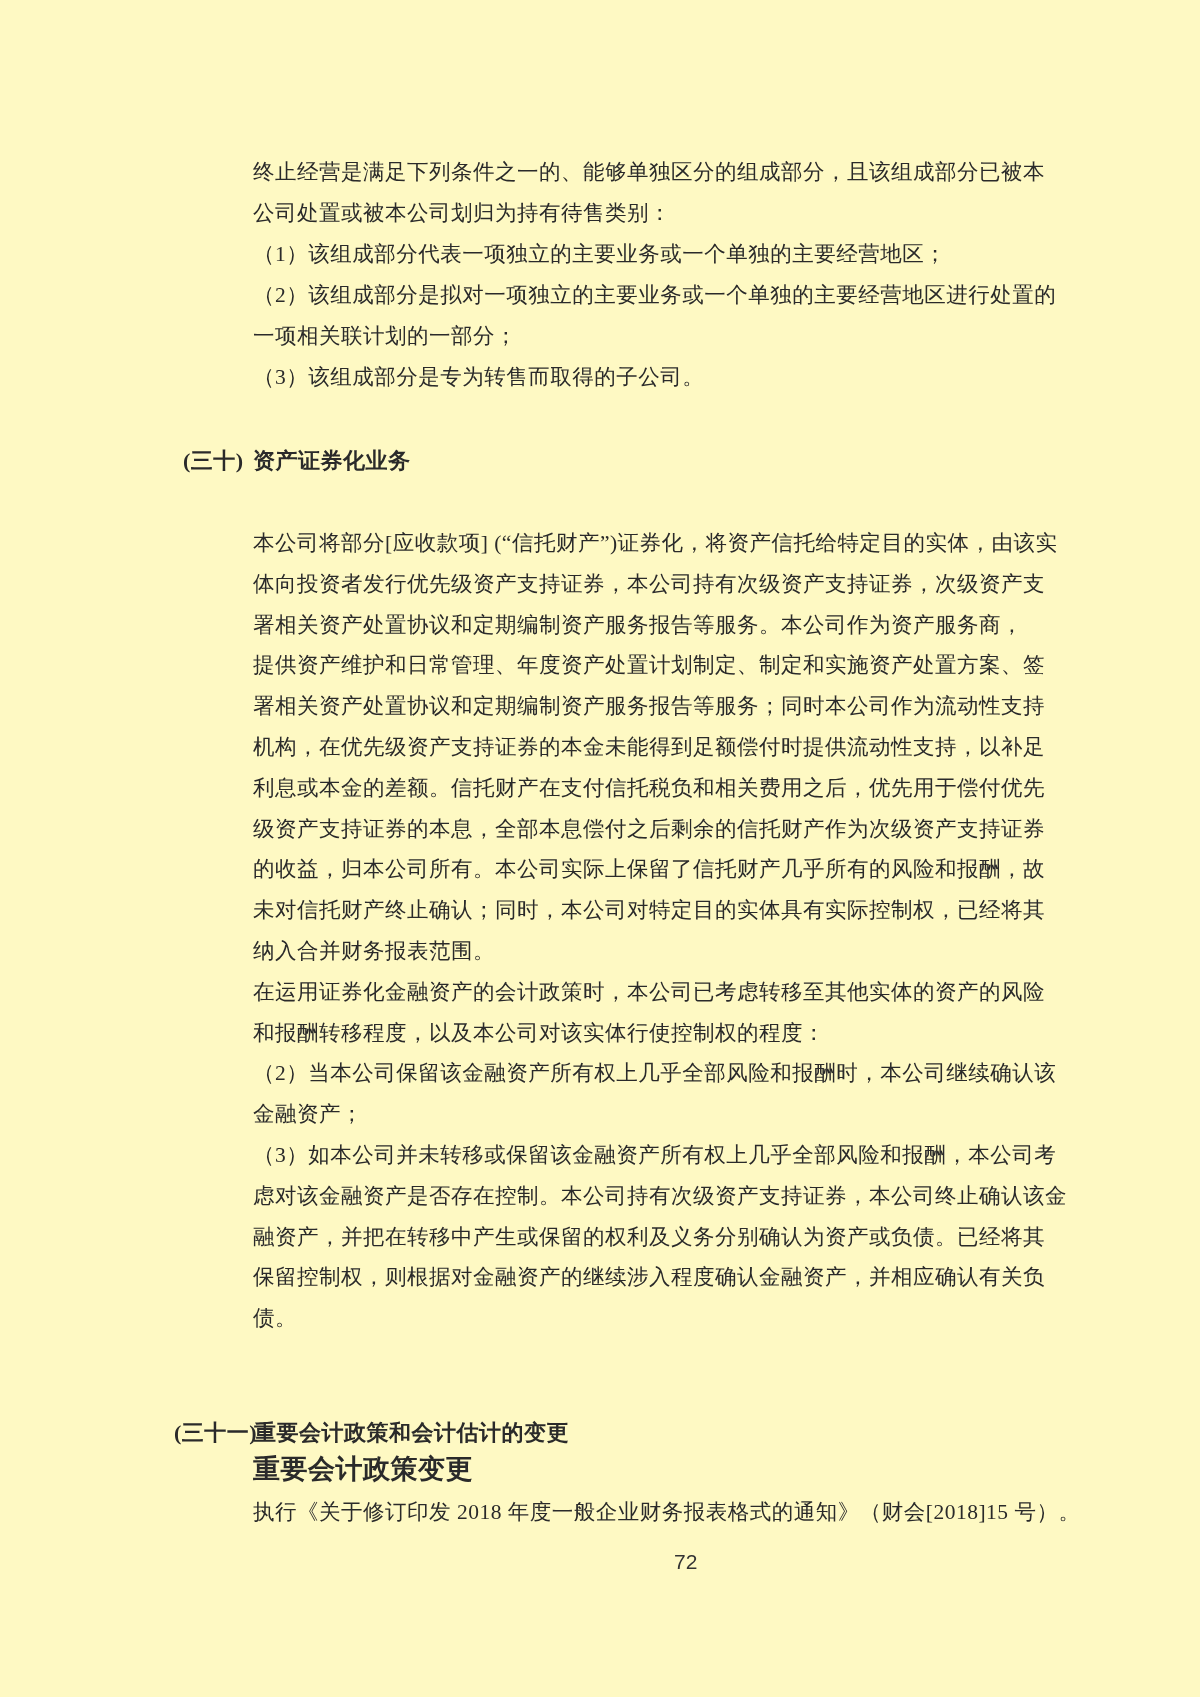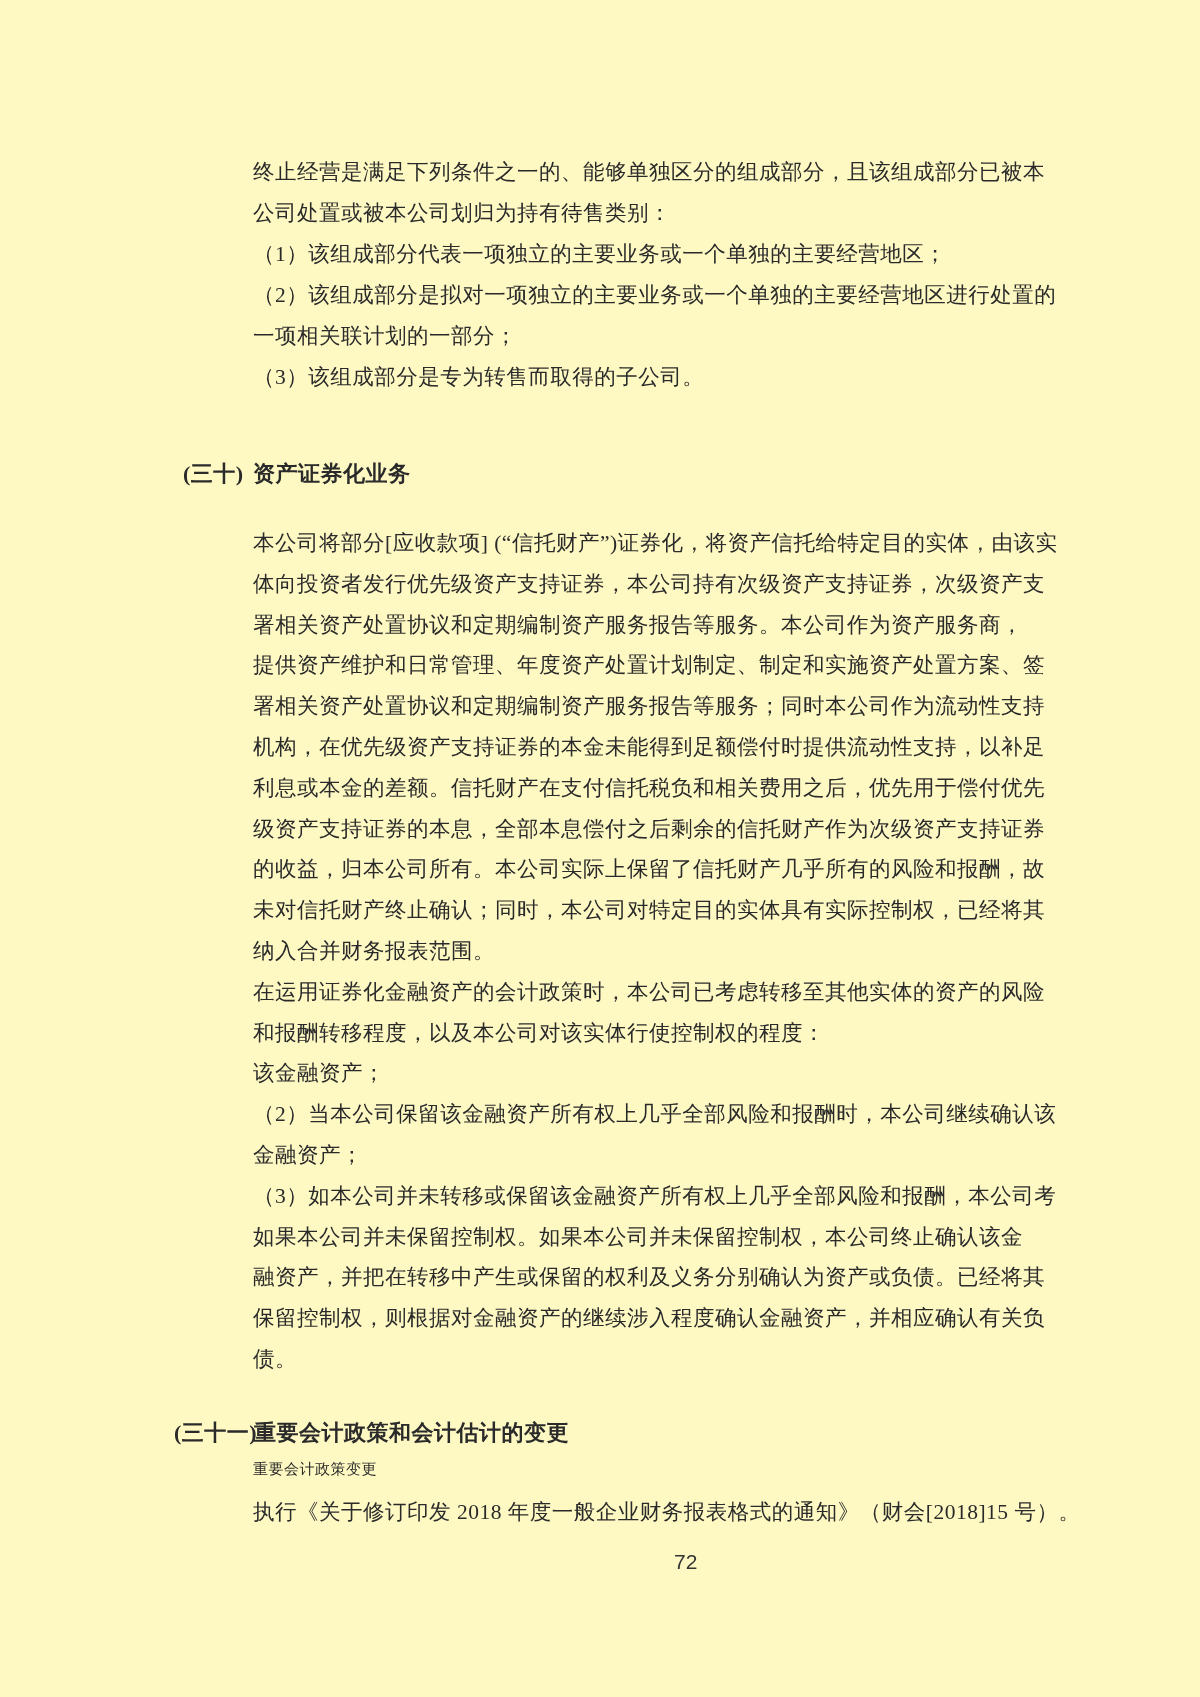--- a/index.html
+++ b/index.html
@@ -46,22 +46,22 @@
   .heading-title {
     position: absolute;
     left: 253px;
     font-weight: bold;
     font-size: 22px;
     letter-spacing: 0.5px;
   }
   .subheading {
     position: absolute;
     left: 253px;
-    font-weight: normal;
-    font-size: 15px;
+    font-weight: bold;
+    font-size: 27px;
     letter-spacing: 0.5px;
     height: 41px;
     line-height: 41px;
     white-space: nowrap;
   }
   .page-number {
     position: absolute;
     left: 674px;
     top: 1550px;
     font-family: "Liberation Sans", "DejaVu Sans", sans-serif;
@@ -76,44 +76,43 @@
 
   <div class="block" style="top:152px;">
     <div class="line">终止经营是满足下列条件之一的、能够单独区分的组成部分，且该组成部分已被本</div>
     <div class="line">公司处置或被本公司划归为持有待售类别：</div>
     <div class="line">（1）该组成部分代表一项独立的主要业务或一个单独的主要经营地区；</div>
     <div class="line">（2）该组成部分是拟对一项独立的主要业务或一个单独的主要经营地区进行处置的</div>
     <div class="line">一项相关联计划的一部分；</div>
     <div class="line">（3）该组成部分是专为转售而取得的子公司。</div>
   </div>
 
-  <div class="heading-row" style="top:453px; left:0; width:1200px;">
+  <div class="heading-row" style="top:440px; left:0; width:1200px;">
     <span class="heading-label" style="left:183px;">(三十)</span>
     <span class="heading-title">资产证券化业务</span>
   </div>
 
   <div class="block s30-body" style="top:477px;margin-top:46px;">
     <div class="line">本公司将部分[应收款项] (“信托财产”)证券化，将资产信托给特定目的实体，由该实</div>
     <div class="line">体向投资者发行优先级资产支持证券，本公司持有次级资产支持证券，次级资产支</div>
     <div class="line">署相关资产处置协议和定期编制资产服务报告等服务。本公司作为资产服务商，</div>
     <div class="line">提供资产维护和日常管理、年度资产处置计划制定、制定和实施资产处置方案、签</div>
     <div class="line">署相关资产处置协议和定期编制资产服务报告等服务；同时本公司作为流动性支持</div>
     <div class="line">机构，在优先级资产支持证券的本金未能得到足额偿付时提供流动性支持，以补足</div>
     <div class="line">利息或本金的差额。信托财产在支付信托税负和相关费用之后，优先用于偿付优先</div>
     <div class="line">级资产支持证券的本息，全部本息偿付之后剩余的信托财产作为次级资产支持证券</div>
     <div class="line">的收益，归本公司所有。本公司实际上保留了信托财产几乎所有的风险和报酬，故</div>
     <div class="line">未对信托财产终止确认；同时，本公司对特定目的实体具有实际控制权，已经将其</div>
     <div class="line">纳入合并财务报表范围。</div>
     <div class="line">在运用证券化金融资产的会计政策时，本公司已考虑转移至其他实体的资产的风险</div>
     <div class="line">和报酬转移程度，以及本公司对该实体行使控制权的程度：</div>
-    <div class="line">该金融资产；</div>
     <div class="line">（2）当本公司保留该金融资产所有权上几乎全部风险和报酬时，本公司继续确认该</div>
     <div class="line">金融资产；</div>
     <div class="line">（3）如本公司并未转移或保留该金融资产所有权上几乎全部风险和报酬，本公司考</div>
-    <div class="line">如果本公司并未保留控制权。如果本公司并未保留控制权，本公司终止确认该金</div>
+    <div class="line">虑对该金融资产是否存在控制。本公司持有次级资产支持证券，本公司终止确认该金</div>
     <div class="line">融资产，并把在转移中产生或保留的权利及义务分别确认为资产或负债。已经将其</div>
     <div class="line">保留控制权，则根据对金融资产的继续涉入程度确认金融资产，并相应确认有关负</div>
     <div class="line">债。</div>
   </div>
 
   <div class="heading-row" style="top:1412px; left:1px; width:992px;">
     <span class="heading-label" style="left:173px;">(三十一)</span>
     <span class="heading-title">重要会计政策和会计估计的变更</span>
   </div>
 

